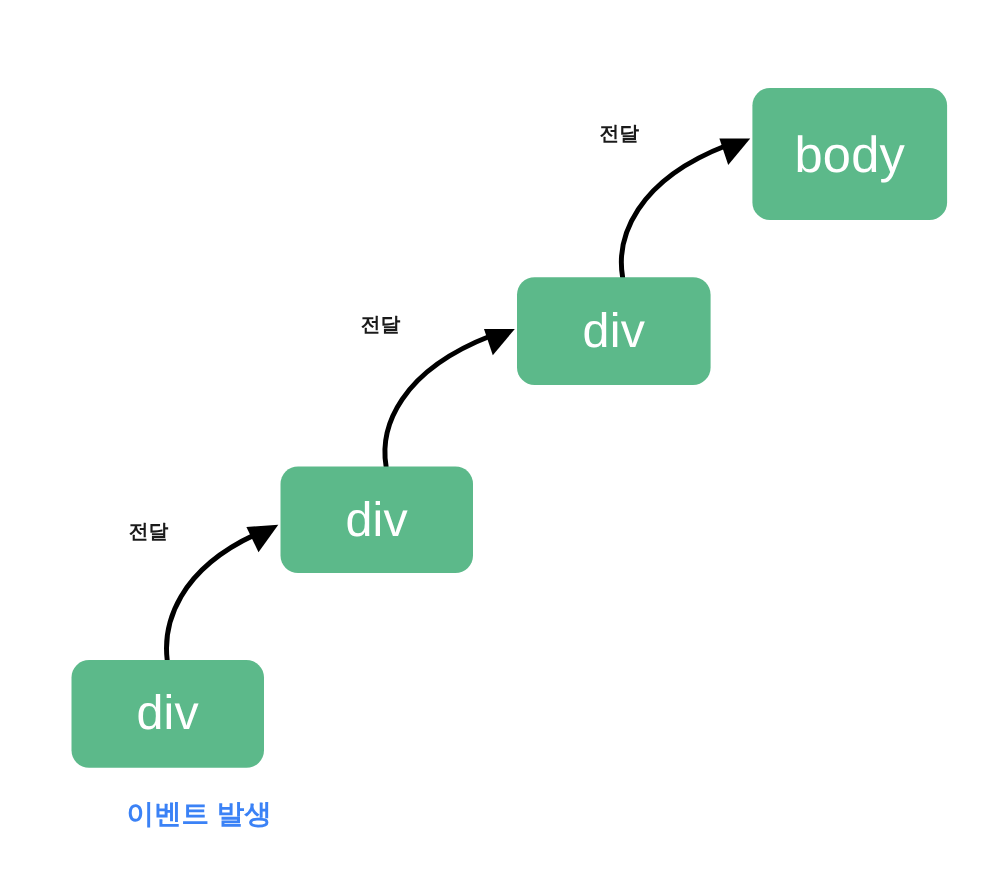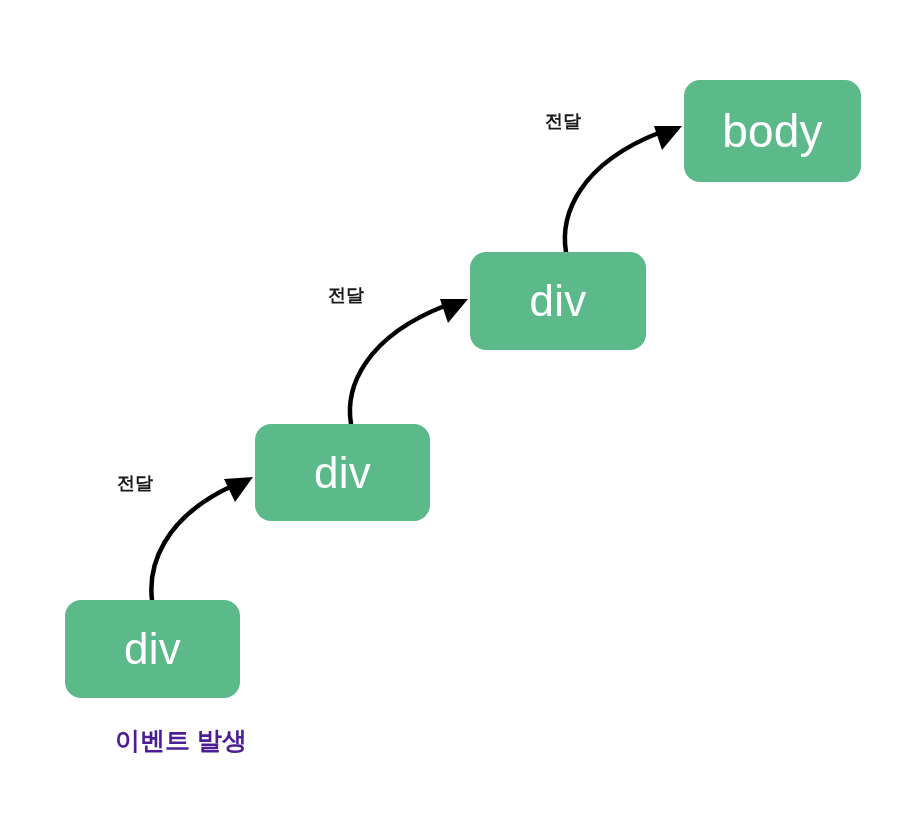--- a/index.html
+++ b/index.html
@@ -92,23 +92,23 @@
   </div>
 
   <div class="node-box" style="left: 255px; top: 424px; width: 175px; height: 97px; background: rgb(92, 185, 138);">
     <span class="node-label size-div" style="font-size: 44px; color: rgb(255, 255, 255);">div</span>
   </div>
 
   <div class="node-box" style="left: 470px; top: 252px; width: 176px; height: 98px; background: rgb(92, 185, 138);">
     <span class="node-label size-div" style="font-size: 44px; color: rgb(255, 255, 255);">div</span>
   </div>
 
-  <div class="node-box" style="left: 684px; top: 80px; width: 177px; height: 102px; background: rgb(92, 185, 138);">
+  <div class="node-box" style="left: 684px; top: 80px; width: 177px; height: 120px; background: rgb(92, 185, 138);">
     <span class="node-label size-body" style="font-size: 46px; color: rgb(255, 255, 255);">body</span>
   </div>
 
   <span class="edge-label" style="left: 117px; top: 474px; color: rgb(26, 26, 26);">전달</span>
   <span class="edge-label" style="left: 328px; top: 286px; color: rgb(26, 26, 26);">전달</span>
   <span class="edge-label" style="left: 545px; top: 112px; color: rgb(26, 26, 26);">전달</span>
 
-  <span class="caption-label" style="left: 115px; top: 728px; color: #4c1d95;">이벤트 발생</span>
+  <span class="caption-label" style="left: 115px; top: 728px; color: #3b82f6;">이벤트 발생</span>
 
 </div>
 
 </body></html>

